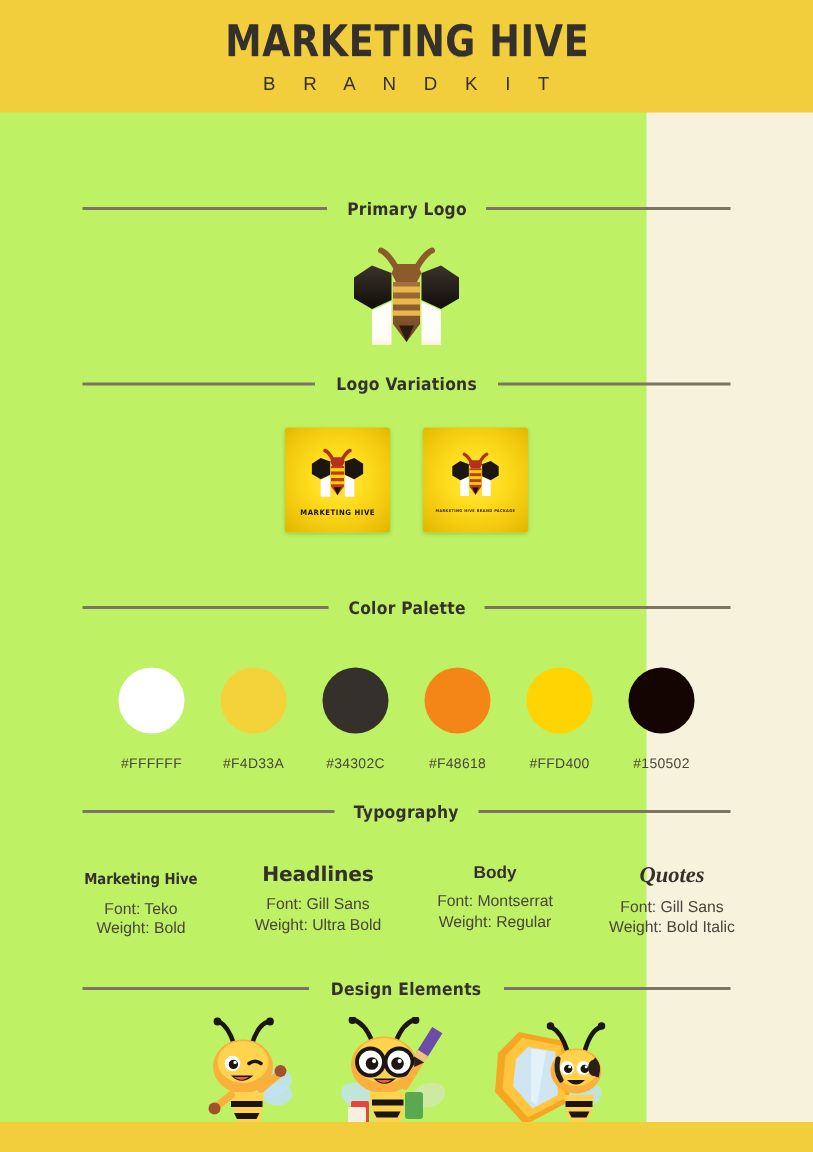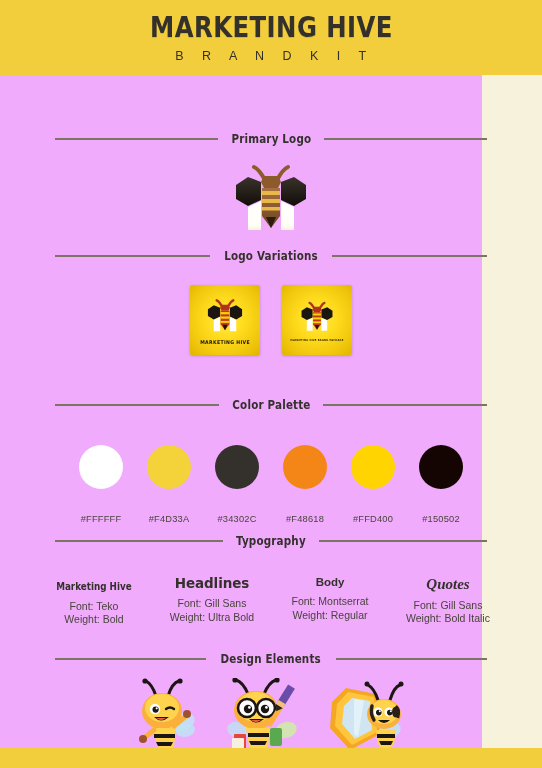--- a/index.html
+++ b/index.html
@@ -2,21 +2,21 @@
 <html><head>
 <meta charset="utf-8">
 <style>
   html,body{margin:0;padding:0;}
   body{
     width:542px;height:768px;overflow:hidden;
     background:#F7F2DC;
     font-family:"Liberation Sans",sans-serif;
     -webkit-font-smoothing:antialiased;
   }
-  .page{position:relative;width:482px;height:768px;background:#f0abfc;}
+  .page{position:relative;width:431px;height:768px;background:#bef264;}
 
   
   .header{
     position:absolute;left:0;top:0;width:542px;height:75px;
     background:#F2CE3C;
     display:flex;flex-direction:column;align-items:center;justify-content:center;
   }
   .brand-title{
     font-family:"DejaVu Sans",sans-serif;
     font-weight:700;font-size:29px;line-height:1;
@@ -62,21 +62,21 @@
   }
   .tile-cap{
     font-family:"DejaVu Sans",sans-serif;font-weight:700;color:#1a1206;
     white-space:nowrap;transform:scaleX(0.92);
   }
   .tile-cap.big{font-size:5px;letter-spacing:.4px;margin-top:3px;}
   .tile-cap.small{font-size:2.6px;letter-spacing:.25px;margin-top:4px;opacity:.9;}
 
   
   .swatches{display:flex;justify-content:center;gap:24px;}
-  .swatch{width:44px;display:flex;flex-direction:column;align-items:center;gap:10px;}
+  .swatch{width:44px;display:flex;flex-direction:column;align-items:center;}
   .dot{width:44px;height:44px;border-radius:50%;}
   .hexlabel{
     margin-top:15px;font-family:"Liberation Sans",sans-serif;
     font-size:9.3px;color:#4A443C;letter-spacing:.2px;white-space:nowrap;
   }
 
   
   .typo-row{display:flex;justify-content:center;align-items:flex-start;}
   .typo-col{width:118px;text-align:center;}
   .typo-sample{margin-bottom:6px;color:#34302C;line-height:1.1;}

